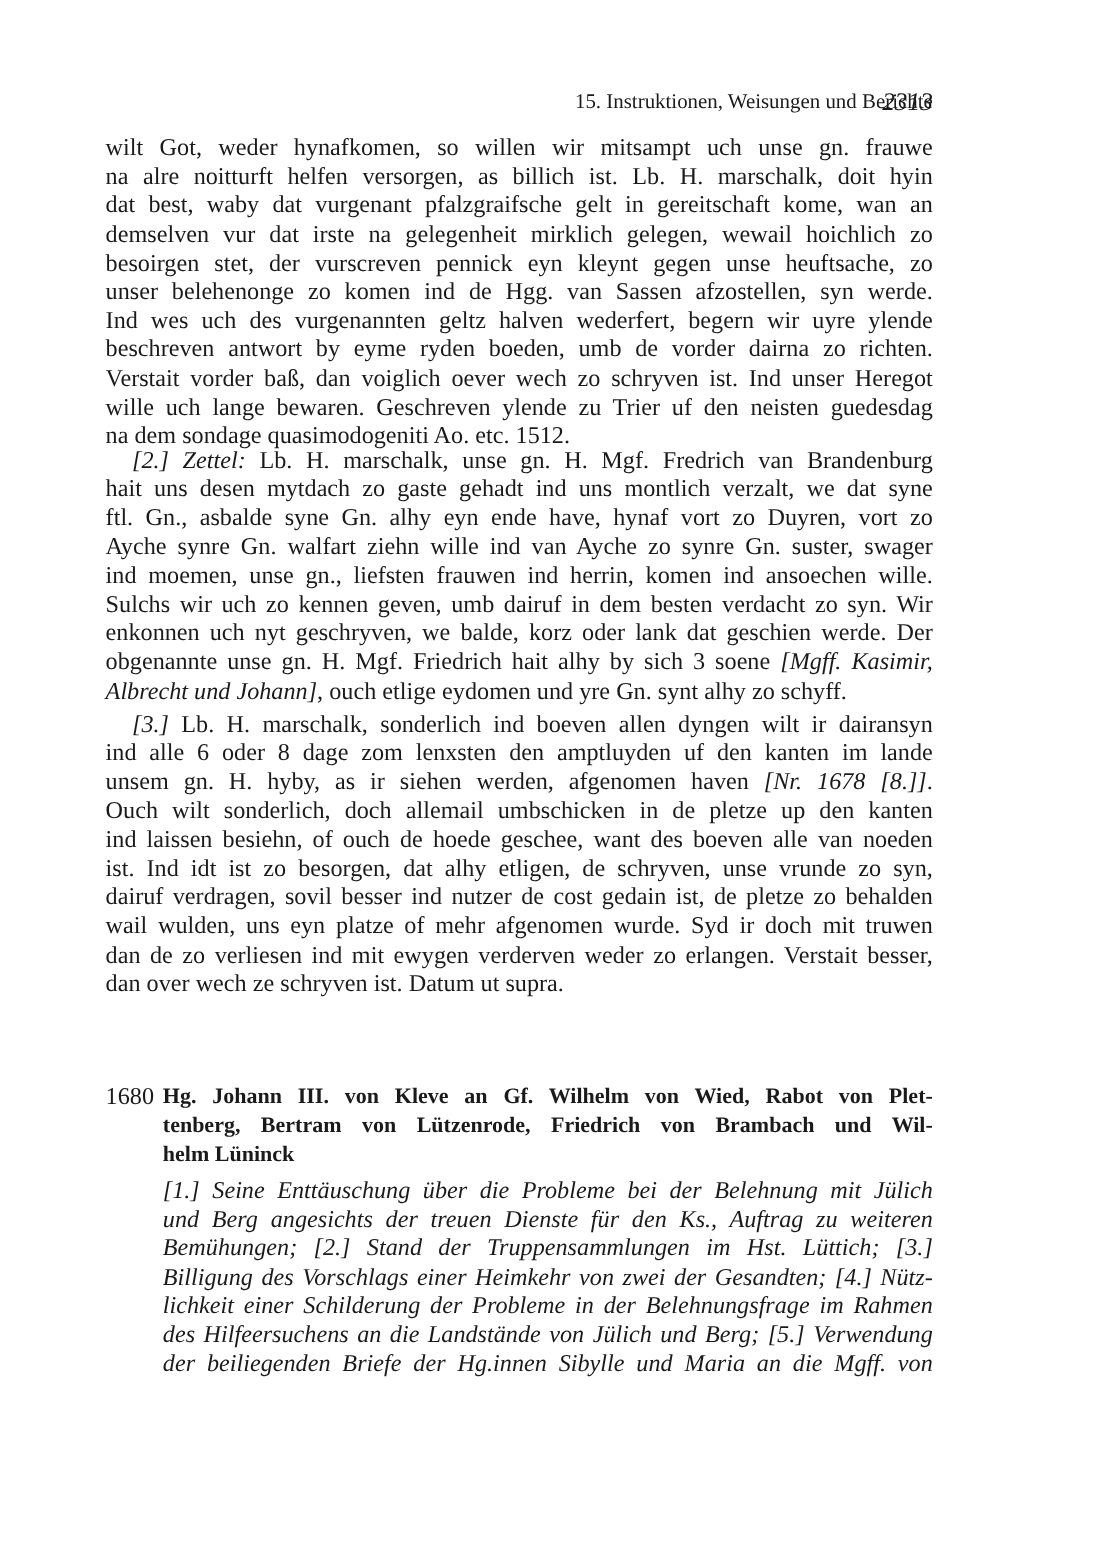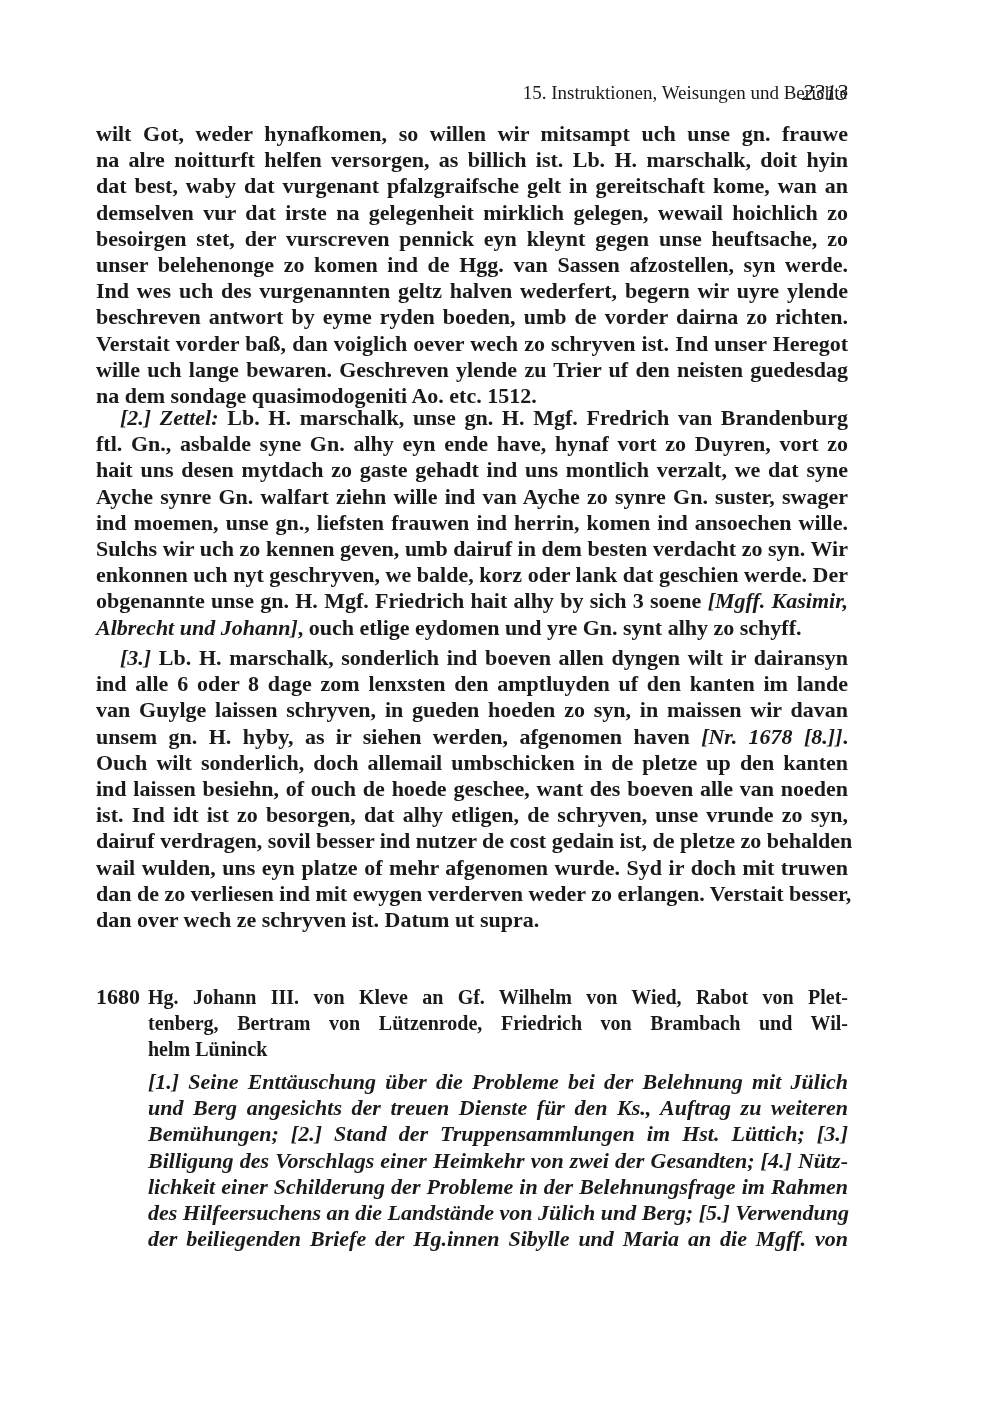--- a/index.html
+++ b/index.html
@@ -3,26 +3,26 @@
 <meta charset="utf-8">
 <style>
   html, body { margin: 0; padding: 0; background: #ffffff; }
   body { width: 1004px; height: 1418px; position: relative; overflow: hidden;
          font-family: "Liberation Serif", "DejaVu Serif", serif; color: #1a1a1a; }
   .header { position: absolute; top: 80px; left: 96px; width: 752px; height: 28px; }
   .running-title { position: absolute; left: 0; right: 0; text-align: right; font-size: 19px; top: 2px; }
   .page-number { position: absolute; right: 0; top: 0; font-size: 23px; font-style: italic; }
   .body-block { position: absolute; left: 96px; width: 752px; }
   .line { display: block; height: 26.2px; line-height: 26.2px; font-size: 22px;
-          text-align: justify; text-align-last: justify; white-space: nowrap; font-weight: bold; }
+          text-align: justify; text-align-last: justify; white-space: nowrap; }
   .line.last { text-align-last: left; }
   .line.indent { padding-left: 24px; }
   i, .it { font-style: italic; }
   .doc-head { position: absolute; top: 984px; left: 96px; width: 752px; }
-  .doc-num { position: absolute; left: 0; top: 0; font-weight: bold; font-size: 22px; line-height: 26.2px; }
+  .doc-num { position: absolute; left: 0; top: 0; font-weight: normal; font-size: 22px; line-height: 26.2px; }
   .doc-title { position: absolute; left: 52px; width: 700px; top: 0; font-weight: bold; }
   .doc-title .line { font-size: 20px; }
   .regest { position: absolute; left: 148px; width: 700px; top: 1069px; }
   .regest .line { font-style: italic; font-size: 22px; }
 </style>
 </head>
 <body>
 
 <div class="header">
   <span class="running-title">15. Instruktionen, Weisungen und Berichte</span>
@@ -38,34 +38,33 @@
   <span class="line">unser belehenonge zo komen ind de Hgg. van Sassen afzostellen, syn werde.</span>
   <span class="line">Ind wes uch des vurgenannten geltz halven wederfert, begern wir uyre ylende</span>
   <span class="line">beschreven antwort by eyme ryden boeden, umb de vorder dairna zo richten.</span>
   <span class="line">Verstait vorder baß, dan voiglich oever wech zo schryven ist. Ind unser Heregot</span>
   <span class="line">wille uch lange bewaren. Geschreven ylende zu Trier uf den neisten guedesdag</span>
   <span class="line last">na dem sondage quasimodogeniti Ao. etc. 1512.</span>
 </div>
 
 <div class="body-block" style="top:389px;margin-top:16px;">
   <span class="line indent"><i>[2.] Zettel:</i> <span>Lb. H. marschalk, unse gn. H. Mgf. Fredrich van Brandenburg</span></span>
+  <span class="line">hait uns desen mytdach zo gaste gehadt ind uns montlich verzalt, we dat syne</span>
   <span class="line">ftl. Gn., asbalde syne Gn. alhy eyn ende have, hynaf vort zo Duyren, vort zo</span>
-  <span class="line">hait uns desen mytdach zo gaste gehadt ind uns montlich verzalt, we dat syne</span>
   <span class="line">Ayche synre Gn. walfart ziehn wille ind van Ayche zo synre Gn. suster, swager</span>
   <span class="line">ind moemen, unse gn., liefsten frauwen ind herrin, komen ind ansoechen wille.</span>
   <span class="line">Sulchs wir uch zo kennen geven, umb dairuf in dem besten verdacht zo syn. Wir</span>
   <span class="line">enkonnen uch nyt geschryven, we balde, korz oder lank dat geschien werde. Der</span>
   <span class="line"><span>obgenannte unse gn. H. Mgf. Friedrich hait alhy by sich 3 soene</span> <i>[Mgff. Kasimir,</i></span>
   <span class="line last"><i>Albrecht und Johann]</i><span>, ouch etlige eydomen und yre Gn. synt alhy zo schyff.</span></span>
 </div>
 
 <div class="body-block" style="top:645px;">
   <span class="line indent"><i>[3.]</i> <span>Lb. H. marschalk, sonderlich ind boeven allen dyngen wilt ir dairansyn</span></span>
   <span class="line">ind alle 6 oder 8 dage zom lenxsten den amptluyden uf den kanten im lande</span>
-  <span class="line">van Guylge laissen schryven, in gueden hoeden zo syn, in maissen wir davan</span>
   <span class="line"><span>unsem gn. H. hyby, as ir siehen werden, afgenomen haven</span> <i>[Nr. 1678 [8.]]</i><span>.</span></span>
   <span class="line">Ouch wilt sonderlich, doch allemail umbschicken in de pletze up den kanten</span>
   <span class="line">ind laissen besiehn, of ouch de hoede geschee, want des boeven alle van noeden</span>
   <span class="line">ist. Ind idt ist zo besorgen, dat alhy etligen, de schryven, unse vrunde zo syn,</span>
   <span class="line">dairuf verdragen, sovil besser ind nutzer de cost gedain ist, de pletze zo behalden</span>
   <span class="line">wail wulden, uns eyn platze of mehr afgenomen wurde. Syd ir doch mit truwen</span>
   <span class="line">dan de zo verliesen ind mit ewygen verderven weder zo erlangen. Verstait besser,</span>
   <span class="line last">dan over wech ze schryven ist. Datum ut supra.</span>
 </div>
 

